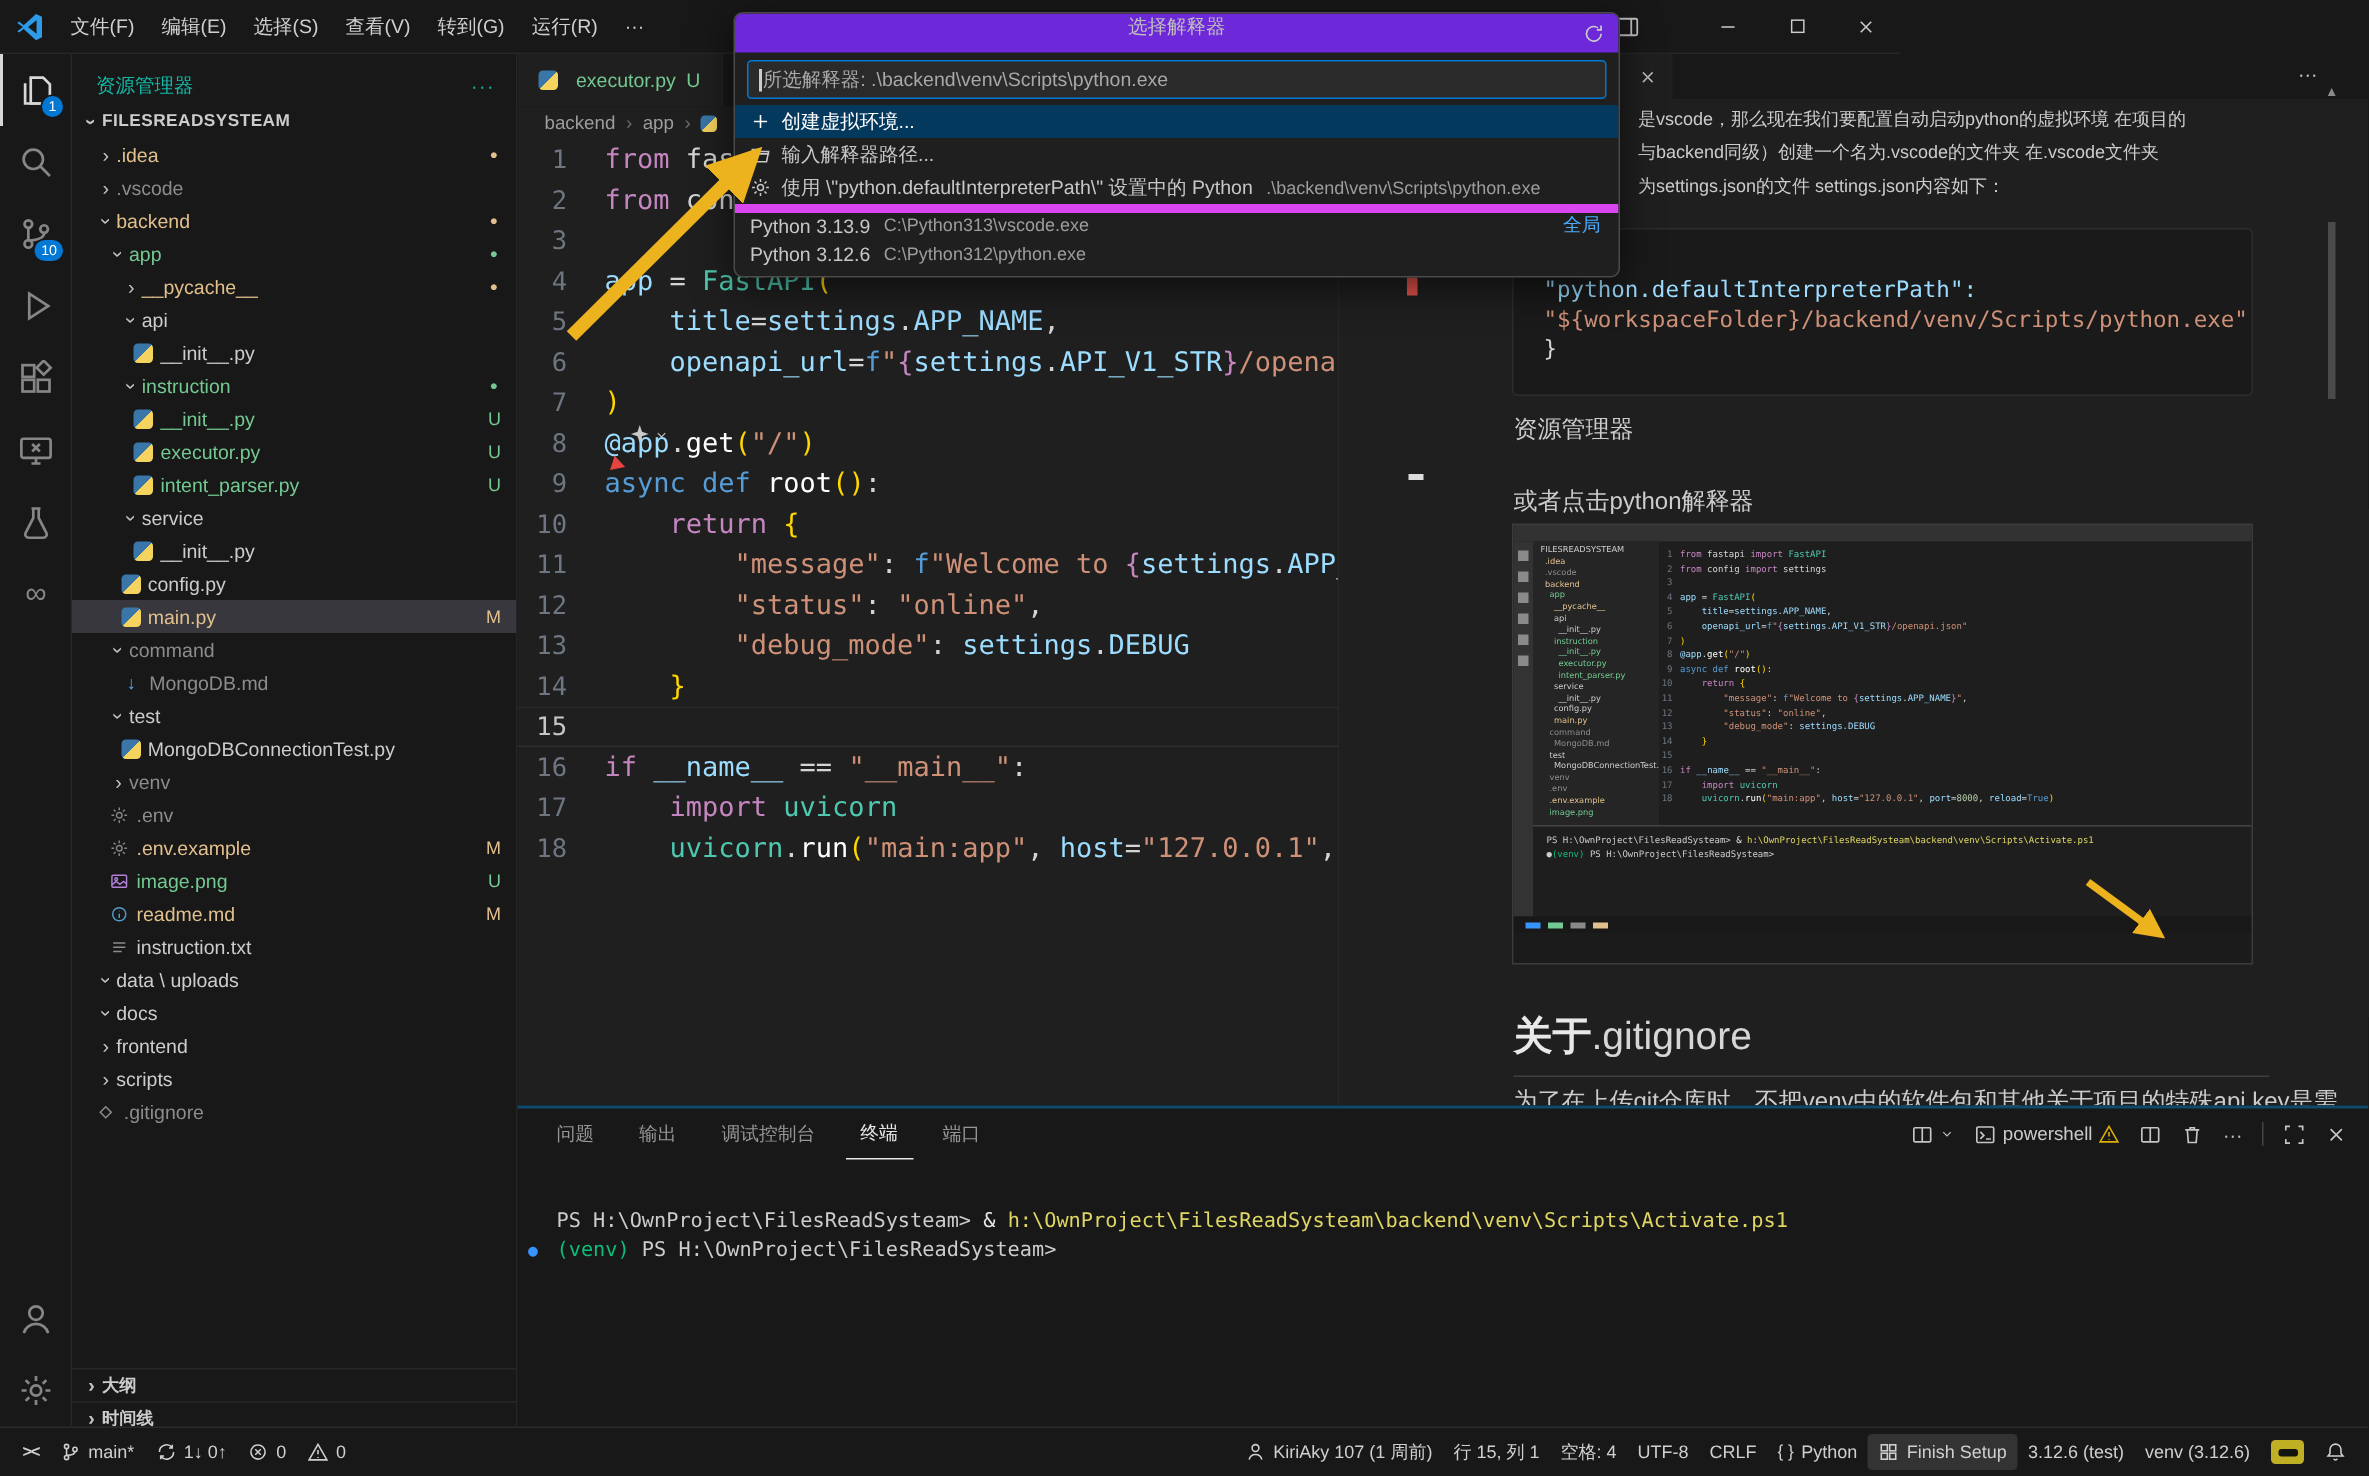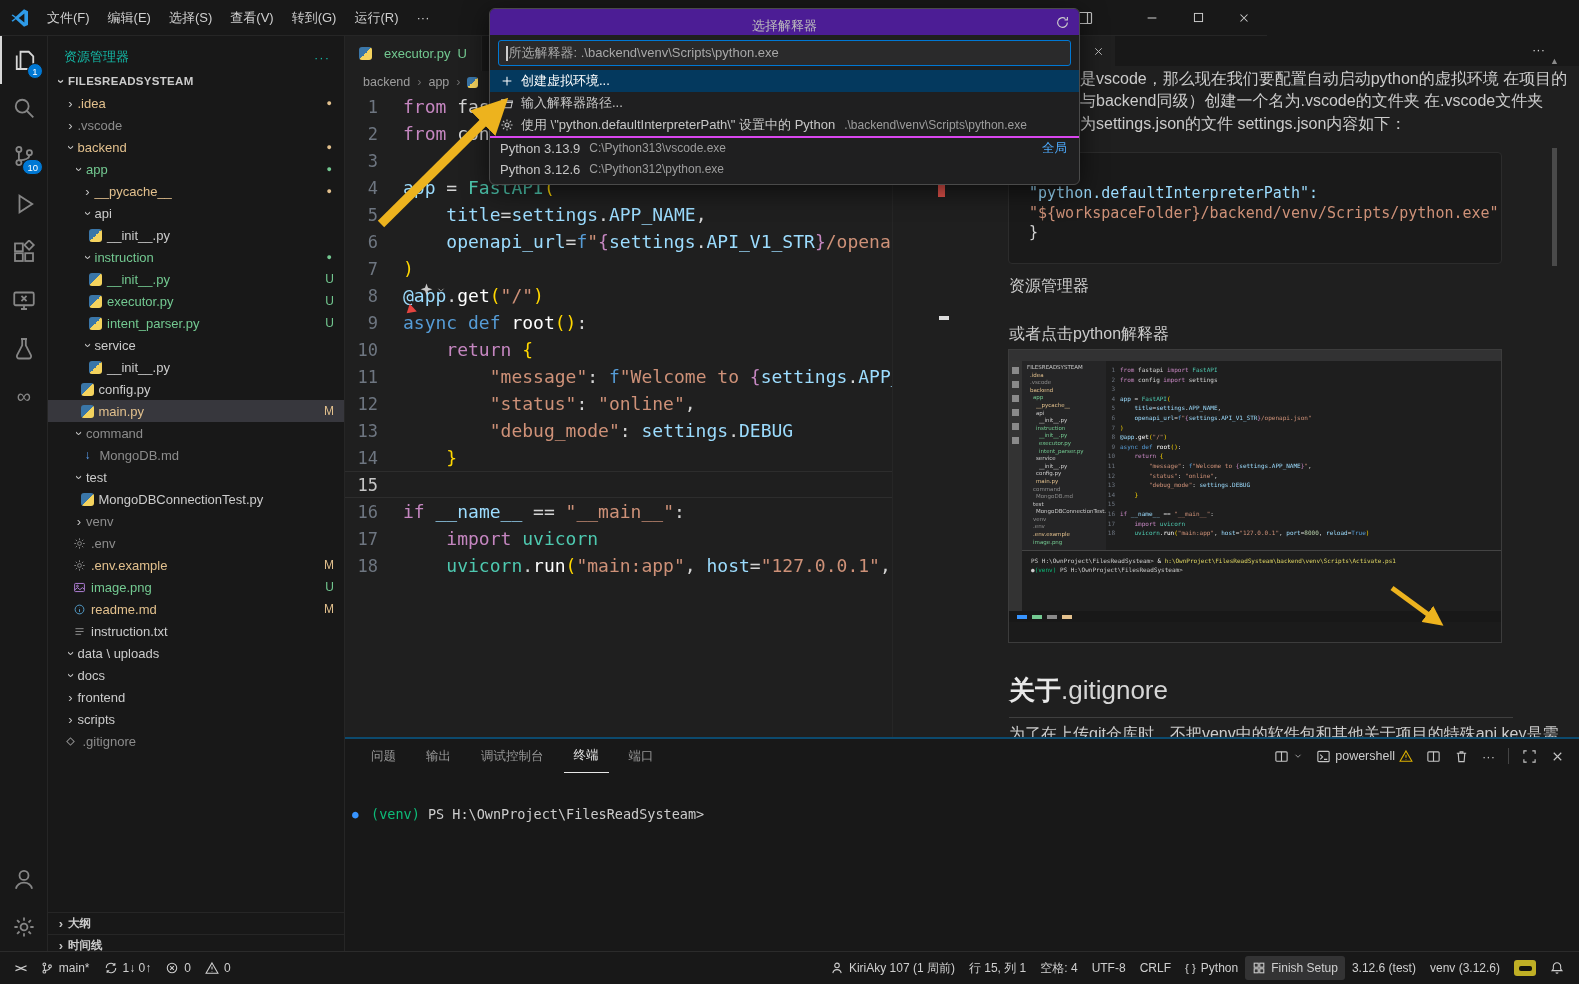--- a/index.html
+++ b/index.html
@@ -52,21 +52,21 @@
 .tk-kw{color:#C586C0}.tk-kw2{color:#569CD6}.tk-fn{color:#ffffff}.tk-cls{color:#4EC9B0}
 .tk-var{color:#9CDCFE}.tk-str{color:#CE9178}.tk-pl{color:#D4D4D4}.tk-gold{color:#FFD700}
 .tk-fb{color:#C586C0}.tk-num{color:#B5CEA8}
 #sparkle{position:absolute;left:74px;top:246px;color:#c8c8c8;display:flex;align-items:center;gap:2px}
 #redtri{position:absolute;left:63px;top:269px;width:0;height:0;border-top:5px solid transparent;border-bottom:5px solid transparent;border-left:9px solid #e5443f;transform:rotate(18deg)}
 
 #preview{left:893px;top:36px;width:686px;height:701px;background:#1f1f1f;overflow:hidden}
 #ptabstrip{height:30px;background:#181818;display:flex;align-items:center}
 #ptab{width:222px;height:30px;background:#1f1f1f;display:flex;align-items:center;justify-content:flex-end;padding-right:10px;color:#bbb}
 #pmore{position:absolute;right:34px;top:6px;color:#ccc}
-#ppara{position:absolute;left:187px;top:32px;width:480px;font-size:16px;line-height:22.4px;color:#ccc;white-space:nowrap}
+#ppara{position:absolute;left:199px;top:32px;width:480px;font-size:12px;line-height:22.4px;color:#ccc;white-space:nowrap}
 #pcode{position:absolute;left:115px;top:116px;width:494px;height:112px;background:#1a1a1a;border:1px solid #2c2c2c;border-radius:4px;padding:12px 0 0 20px;font-family:"DejaVu Sans Mono","Liberation Mono",monospace;font-size:15px;line-height:19.3px;white-space:pre}
 .cb-pl{color:#d4d4d4}.cb-key{color:#9CDCFE}.cb-strv{color:#CE9178}
 #pnote1,#pnote2{position:absolute;left:116px;font-size:16px;color:#ccc}
 #pheading{position:absolute;left:116px;top:637px;font-size:26px;color:#e8e8e8;white-space:nowrap}
 #pheading b{font-weight:bold}
 #phr{position:absolute;left:116px;top:681px;width:504px;border-top:1px solid #3f3f3f}
 #pbottom{position:absolute;left:116px;top:688px;width:520px;font-size:16px;color:#ccc;white-space:nowrap}
 #pscroll{position:absolute;right:22px;top:112px;width:5px;height:118px;background:#4a4a4a}
 #pscrollarrow{position:absolute;right:20px;top:20px;color:#8a8a8a;font-size:9px}
 #deco-red{position:absolute;left:45px;top:149px;width:7px;height:12px;background:#e5534b}
@@ -80,31 +80,31 @@
 .m-row{font-size:5.5px;line-height:7.6px;white-space:nowrap;font-family:"DejaVu Sans","Liberation Sans",sans-serif}
 #mini .m-edit{position:absolute;left:97px;top:11px;right:0;height:189px;background:#1e1e1e;overflow:hidden;padding-top:4px}
 .m-cline{height:9.6px;line-height:9.6px;white-space:pre;font-family:"DejaVu Sans Mono","Liberation Mono",monospace;font-size:6px}
 .m-cline .ln{display:inline-block;width:14px;padding-right:5px;text-align:right;color:#6e7681}
 #mini .m-term{position:absolute;left:13px;top:200px;right:0;height:60px;border-top:1px solid #444;padding:5px 0 0 9px;font-family:"DejaVu Sans Mono","Liberation Mono",monospace;font-size:6px;line-height:9px;white-space:nowrap}
 #mini .m-status{position:absolute;left:0;top:261px;right:0;height:11px;background:#181818;display:flex;align-items:center;gap:5px;padding-left:8px}
 #mini .m-status i{display:block;width:10px;height:4px}
 #mini .m-rest{position:absolute;left:0;top:272px;right:0;bottom:0;background:#1b1b1b}
 
 #quickpick{left:489px;top:8px;width:591px;background:#1f1f20;border:1px solid #4a4a4a;border-radius:6px;z-index:40;box-shadow:0 6px 26px rgba(0,0,0,.6);overflow:hidden}
-#qptitle{height:26px;display:flex;align-items:flex-end;justify-content:center;color:#bdbdbd;position:relative;background:#4c1d95}
+#qptitle{height:26px;display:flex;align-items:flex-start;justify-content:center;color:#bdbdbd;position:relative;background:#6d28d9}
 #qprefresh{position:absolute;right:9px;top:5px;color:#ccc}
 #qpinputwrap{margin:5px 8px 4px 8px;height:26px;background:#2a2a2b;border:1px solid #0078D4;border-radius:3px;display:flex;align-items:center;padding:0 7px}
 #qpcaret{width:1.5px;height:15px;background:#cccccc;margin-right:1px}
 #qpinput{color:#a8a8a8;font-size:13px;white-space:nowrap;overflow:hidden}
 .qitem{height:22px;display:flex;align-items:center;padding:0 12px 0 10px;font-size:13px;color:#c7c7c7;white-space:nowrap;cursor:pointer}
 .qitem.sel{background:#04395E;color:#fff}
 .qitem .qic{margin-right:7px;display:inline-flex;color:inherit}
 .qitem .qdesc{margin-left:9px;font-size:12px;color:#9d9d9d}
 .qitem .qbadge{margin-left:auto;color:#4DAAFC;font-size:12.5px}
-.qitem.septop{border-top:2px solid #d946ef}
+.qitem.septop{border-top:6px solid #d946ef}
 #qpspacer{height:4px}
 
 #panel{left:345px;top:737px;width:1234px;height:214px;background:#181818;border-top:2px solid #0c4a6e}
 #ptabs{height:34px;display:flex;align-items:center;gap:10px;padding-left:16px}
 .ptab{padding:0 10px;height:34px;display:flex;align-items:center;font-size:12.5px;color:#969696;cursor:pointer}
 .ptab.on{color:#e7e7e7;border-bottom:1px solid #e7e7e7}
 #pctrls{position:absolute;right:14px;top:0;height:34px;display:flex;align-items:center;gap:13px;color:#c5c5c5}
 #pctrls .grp{display:flex;align-items:center;gap:4px}
 #pctrls .sep{width:1px;height:16px;background:#444}
 #shelllabel{color:#ccc;font-size:12.5px}
@@ -668,20 +668,21 @@
       <span>···</span>
       <span class="sep"></span>
       <span><svg class="ic" width="15" height="15" viewBox="0 0 16 16">
             <path d="M2 5V2h3M11 2h3v3M14 11v3h-3M5 14H2v-3"></path>
           </svg></span>
       <span><svg class="ic" width="15" height="15" viewBox="0 0 16 16">
             <path d="M4 4l8 8M12 4l-8 8"></path>
           </svg></span>
     </div>
     <div id="termwrap">
+        <div class="tline"><span class="tt-pl">PS H:\OwnProject\FilesReadSysteam&gt; </span><span class="tt-b">&amp; </span><span class="tt-cmd">h:\OwnProject\FilesReadSysteam\backend\venv\Scripts\Activate.ps1</span></div>
         <div class="tline"><span class="tt-dot">●</span><span class="tt-grn">(venv) </span><span class="tt-pl">PS H:\OwnProject\FilesReadSysteam&gt;</span></div>
       </div>
   </div>
 
   <div id="status" class="abs">
     <div class="sgroup" id="statusleft">
         <div class="sitem">
           <span style="font-weight:bold;font-size:11px;letter-spacing:-1px">&gt;&lt;</span>
         </div>
         <div class="sitem">

